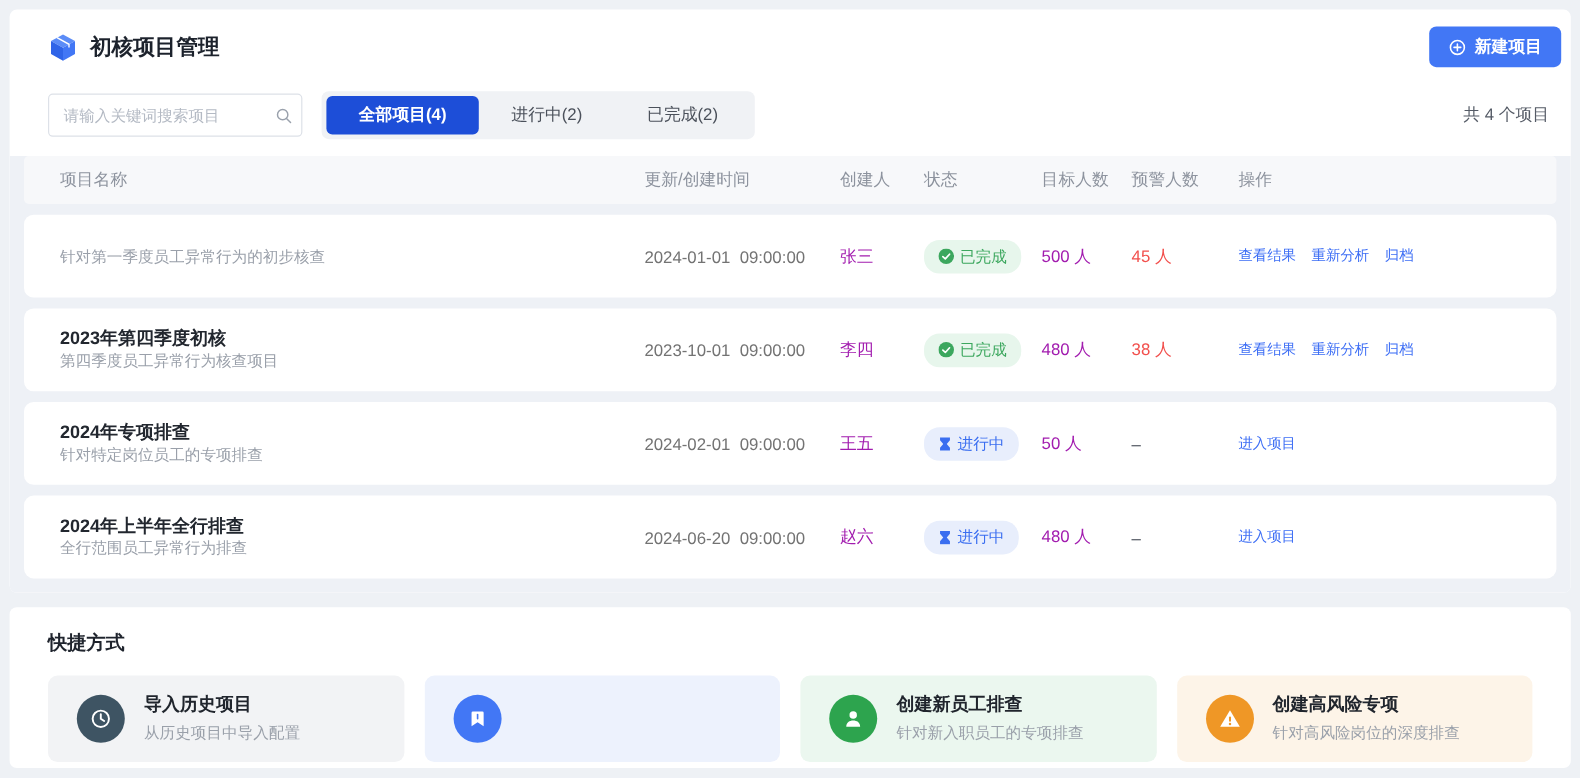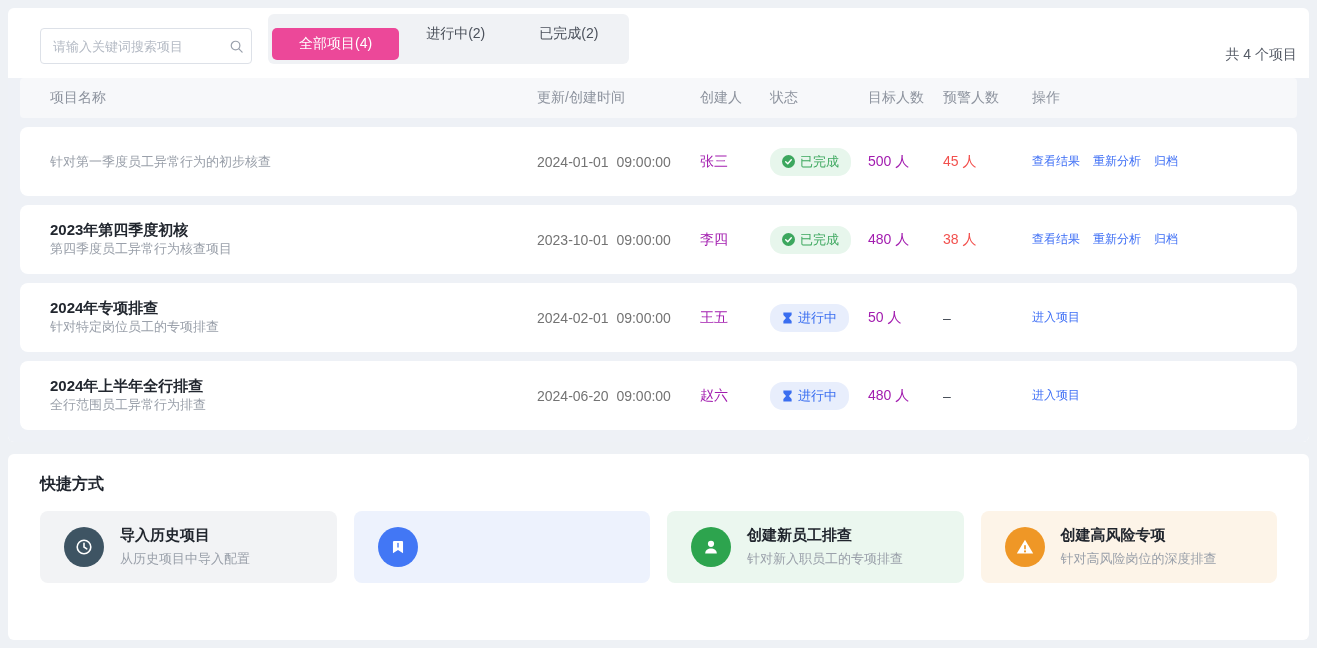--- a/index.html
+++ b/index.html
@@ -17,36 +17,36 @@
   .hdr { height:62px; display:flex; align-items:center; padding:0 8px 0 32px; }
   .hdr-left { display:flex; align-items:center; gap:10px; }
   .page-title { font-size:18px; font-weight:bold; color:#1c222c; }
   .new-btn {
     margin-left:auto; display:flex; align-items:center; gap:7px;
     background:#4277f5; color:#fff; border:none; border-radius:6px;
     height:34px; padding:0 16px; font-size:14px; font-weight:bold; cursor:pointer;
   }
 
   
-  .toolbar { display:flex; align-items:flex-end; padding:6px 12px 14px 32px; }
+  .toolbar { display:flex; align-items:center; padding:6px 18px 14px 32px; }
   .search-box {
     width:212px; height:36px; border:1px solid #dde1e8; border-radius:4px;
     display:flex; align-items:center; padding:0 10px 0 12px; background:#fff;
   }
   .search-box input {
     border:none; outline:none; flex:1; font-size:13px; color:#3a404a;
     font-family:inherit; background:transparent;
   }
   .search-box input::placeholder { color:#b4bac4; }
   .tabs { margin-left:16px; background:#f0f2f5; border-radius:6px; padding:4px; display:flex; }
   .tab {
     padding:7px 27px; font-size:14px; color:#4b515b; border-radius:5px;
     cursor:pointer; white-space:nowrap;
   }
-  .tab.active { background:#ec4899; color:#fff; font-weight:normal;margin-top:10px; }
+  .tab.active { background:#1d4ed8; color:#fff; font-weight:bold; }
   .total { margin-left:auto; font-size:14px; color:#555b66; }
 
   
   .table-wrap { background:#eef1f6; padding:0 12px 12px; }
   .grid-row {
     display:grid;
     grid-template-columns:1fr 163px 70px 98px 75px 89px 249px;
     align-items:center;
     padding:0 16px 0 30px;
   }
@@ -91,20 +91,42 @@
   .sc-card-title { font-size:15px; font-weight:bold; color:#20252d; }
   .sc-card-desc { font-size:13px; color:#9aa0aa; margin-top:5px; }
 </style>
 </head>
 <body>
 
 <div class="wrap">
 
   <div class="panel">
 
+    <div class="hdr">
+      <div class="hdr-left">
+        <span style="display:flex">
+          <svg width="25" height="25" viewBox="0 0 24 24">
+            <path d="M12 1.6 L21.6 6.9 L12 12.2 L2.4 6.9 Z" fill="#5b8cf7"></path>
+            <path d="M2.4 6.9 L12 12.2 V22.6 L2.4 17.3 Z" fill="#2f64e8"></path>
+            <path d="M21.6 6.9 L12 12.2 V22.6 L21.6 17.3 Z" fill="#4277f5"></path>
+            <path d="M7.2 4.2 L16.8 9.5 L16.8 12.1" fill="none" stroke="#fff" stroke-width="1.1"></path>
+          </svg>
+        </span>
+        <span class="page-title">初核项目管理</span>
+      </div>
+      <button class="new-btn">
+        <span style="display:flex">
+          <svg width="15" height="15" viewBox="0 0 16 16">
+            <circle cx="8" cy="8" r="6.2" fill="none" stroke="#fff" stroke-width="1.4"></circle>
+            <path d="M8 5v6 M5 8h6" stroke="#fff" stroke-width="1.4" stroke-linecap="round"></path>
+          </svg>
+        </span>
+        <span>新建项目</span>
+      </button>
+    </div>
 
     <div class="toolbar">
       <div class="search-box">
         <input type="text" placeholder="请输入关键词搜索项目" style="">
         <span style="display:flex">
           <svg width="15" height="15" viewBox="0 0 16 16">
             <circle cx="7" cy="7" r="4.6" fill="none" stroke="#9aa1ac" stroke-width="1.3"></circle>
             <path d="M10.6 10.6 L14 14" stroke="#9aa1ac" stroke-width="1.3" stroke-linecap="round"></path>
           </svg>
         </span>

